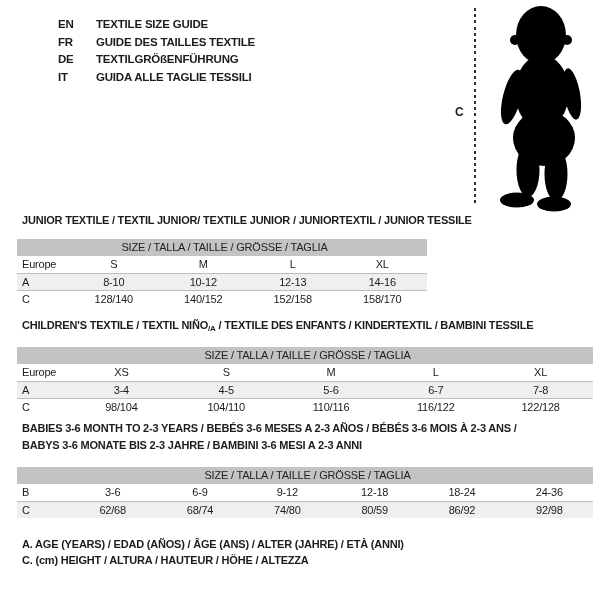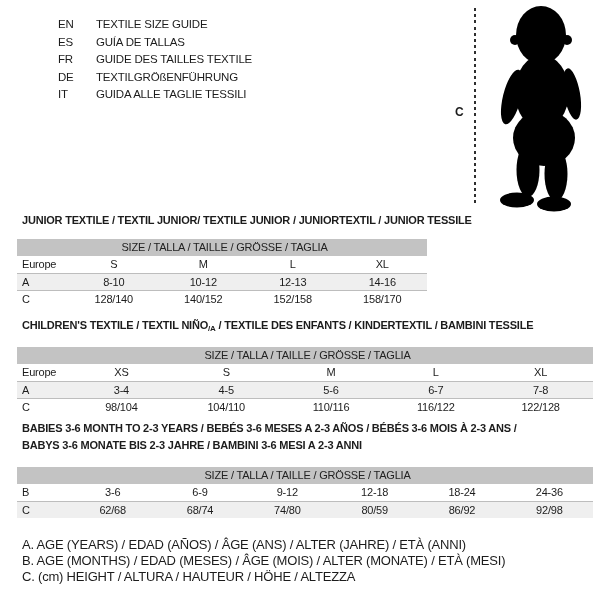--- a/index.html
+++ b/index.html
@@ -7,21 +7,21 @@
   body {
     position: relative;
     background: #ffffff;
     font-family: "Liberation Sans", sans-serif;
     color: var(--text, #1c1c1c);
     overflow: hidden;
   }
 
   
   .langs { position: absolute; left: 22px; top: 16px; }
-  .lang-row { line-height: 17.6px; font-size: 11.5px; font-weight: normal; letter-spacing: -0.2px; padding-left: 36px; }
+  .lang-row { line-height: 17.6px; font-size: 11.5px; font-weight: bold; letter-spacing: -0.2px; padding-left: 36px; }
   .lang-code { display: inline-block; width: 38px; }
 
   
   .figure-line {
     position: absolute; left: 474px; top: 8px; width: 2px; height: 198px;
     background: repeating-linear-gradient(to bottom, #2e2e2e 0 3px, transparent 3px 6.2px);
   }
   .figure-label {
     position: absolute; left: 455px; top: 105px;
     font-size: 12px; font-weight: bold;
@@ -54,31 +54,28 @@
     height: 17px; text-align: center; padding: 0 0 1px 5px;
     font-weight: normal; font-size: 11px; color: #222222;
   }
   .size-table tbody td { height: 17px; padding: 0; text-align: center; font-weight: normal; }
   .size-table tbody td.lbl { text-align: left; padding-left: 5px; }
   .size-table tbody tr.shaded { background: var(--row_shade, #efefef); }
   .size-table tbody tr + tr { border-top: 1px solid #bdbdbd; }
 
   
   .notes { position: absolute; left: 22px; top: 537px; }
-  .note-line { font-size: 13px; font-weight: normal; line-height: 15.8px; letter-spacing: -0.2px; white-space: nowrap; }
+  .note-line { font-size: 11px; font-weight: bold; line-height: 15.8px; letter-spacing: -0.2px; white-space: nowrap; }
 </style>
 </head>
 <body>
 
 <div class="langs">
   <div class="lang-row">
     <span class="lang-code">EN</span><span>TEXTILE SIZE GUIDE</span>
-  </div>
-  <div class="lang-row">
-    <span class="lang-code">ES</span><span>GUÍA DE TALLAS</span>
   </div>
   <div class="lang-row">
     <span class="lang-code">FR</span><span>GUIDE DES TAILLES TEXTILE</span>
   </div>
   <div class="lang-row">
     <span class="lang-code">DE</span><span>TEXTILGRÖßENFÜHRUNG</span>
   </div>
   <div class="lang-row">
     <span class="lang-code">IT</span><span>GUIDA ALLE TAGLIE TESSILI</span>
   </div>
@@ -224,15 +221,14 @@
       <td>74/80</td>
       <td>80/59</td>
       <td>86/92</td>
       <td>92/98</td>
     </tr>
   </tbody>
 </table>
 
 <div class="notes">
   <div class="note-line">A. AGE (YEARS) / EDAD (AÑOS) / ÂGE (ANS) / ALTER (JAHRE) / ETÀ (ANNI)</div>
-  <div class="note-line">B. AGE (MONTHS) / EDAD (MESES) / ÂGE (MOIS) / ALTER (MONATE) / ETÀ (MESI)</div>
   <div class="note-line">C. (cm) HEIGHT / ALTURA / HAUTEUR / HÖHE / ALTEZZA</div>
 </div>
 
 </body></html>

